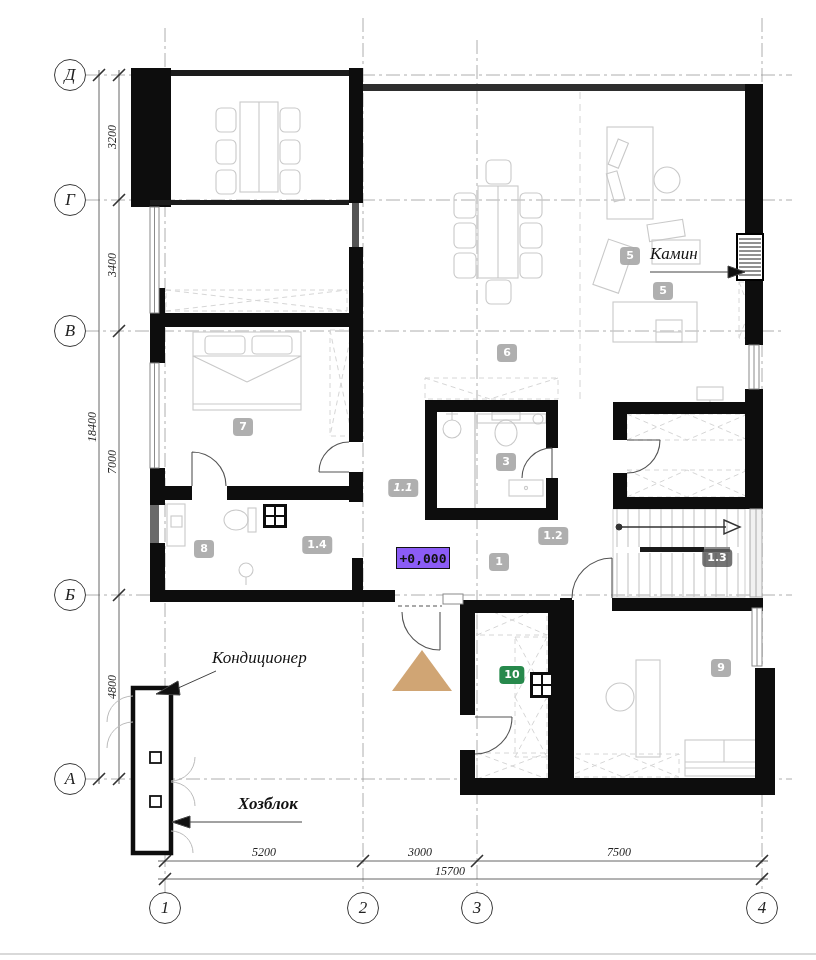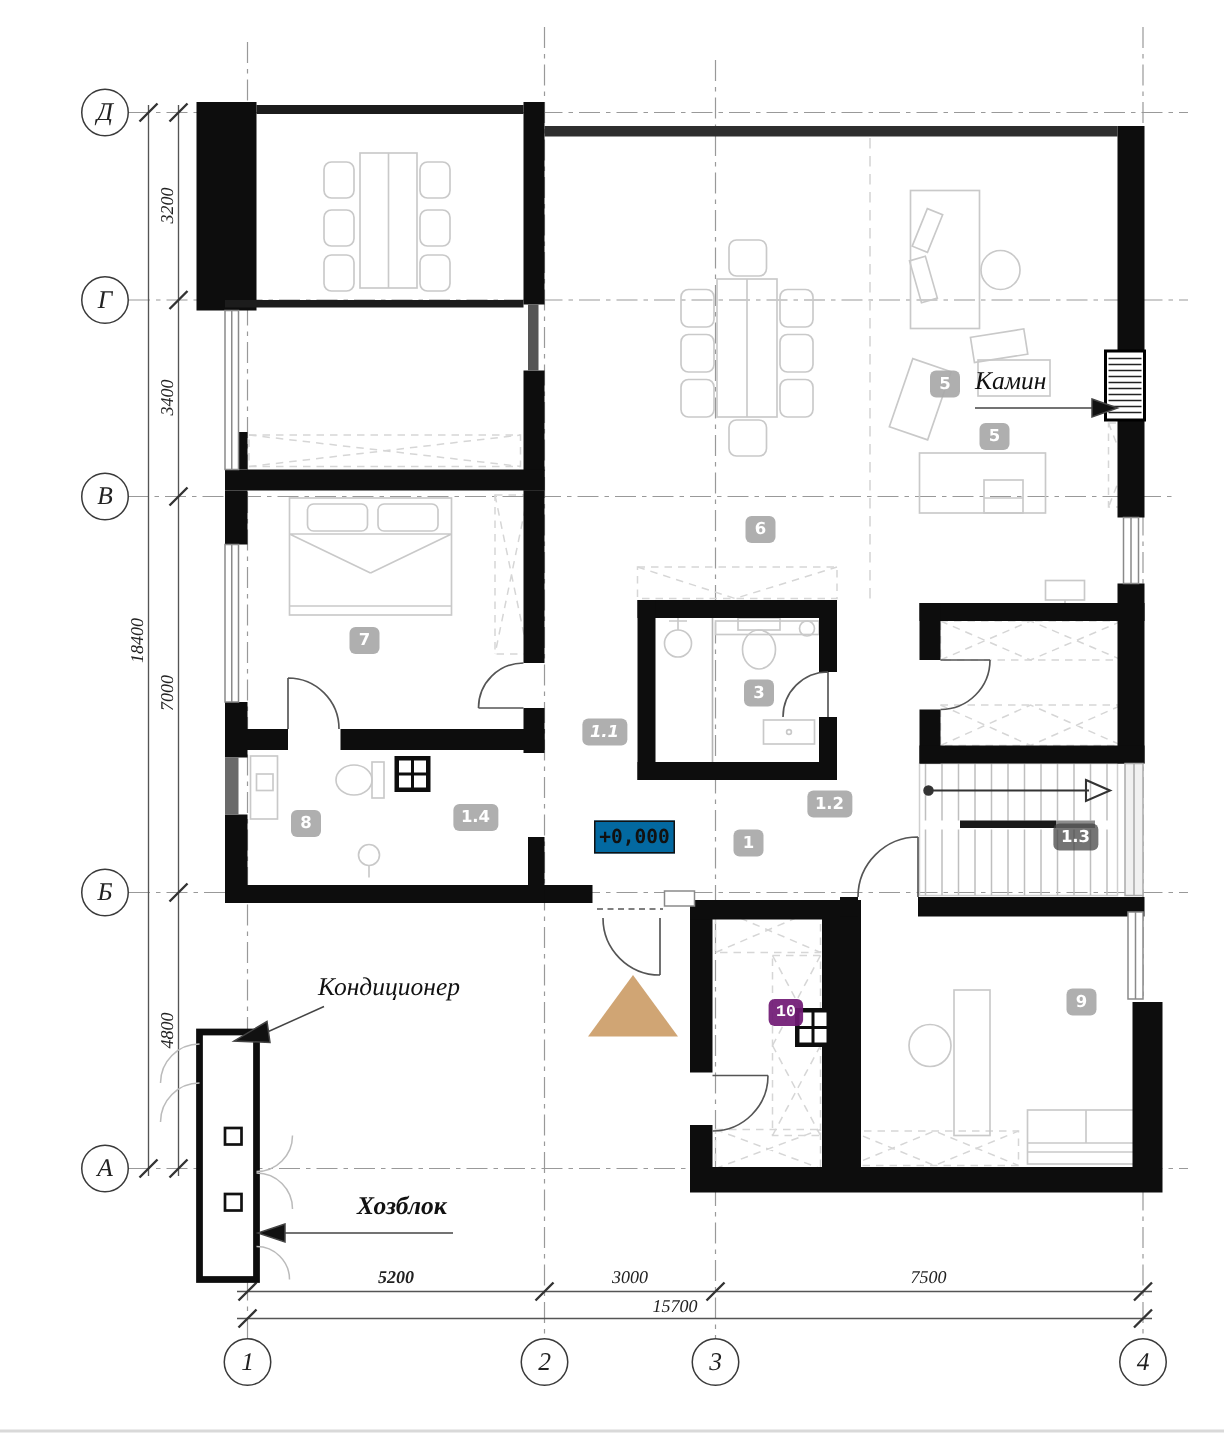--- a/index.html
+++ b/index.html
@@ -10,21 +10,21 @@
       background:#fff;display:flex;align-items:center;justify-content:center;
       font:italic 17px "Liberation Serif",serif;color:#222;box-sizing:border-box;}
   .dim{position:absolute;font:italic 12px "Liberation Serif",serif;color:#222;white-space:nowrap;}
   .dim.vert{transform:translate(-50%,-50%) rotate(-90deg);}
   .dim.horz{transform:translate(-50%,-50%);}
   .badge{position:absolute;transform:translate(-50%,-50%);background:#a9a9a9;color:#fff;
       border-radius:4px;font:bold 11px "DejaVu Sans",sans-serif;padding:3px 5px;min-width:10px;
       text-align:center;line-height:12px;opacity:.92;}
   .badge.light{opacity:.72;}
   .note{position:absolute;font:italic 17px "Liberation Serif",serif;color:#111;white-space:nowrap;}
-  .level-box{position:absolute;left:396px;top:547px;width:52px;height:20px;background:#0369a1;
+  .level-box{position:absolute;left:396px;top:547px;width:52px;height:20px;background:#8b5cf6;
       border:1.6px solid #111;display:flex;align-items:center;justify-content:center;
       font:bold 13px "DejaVu Sans Mono",monospace;color:#111;letter-spacing:0;}
   .bottom-rule{position:absolute;left:0;top:953px;width:816px;height:2px;background:#d9d9d9;}
 </style>
 </head>
 <body>
 
 <div id="plan">
 
 <svg width="816" height="960" viewBox="0 0 816 960">
@@ -274,31 +274,31 @@
     <div class="axis-circle" style="left: 54px; top: 763px;">А</div>
     <div class="axis-circle" style="left: 149px; top: 892px;">1</div>
     <div class="axis-circle" style="left: 347px; top: 892px;">2</div>
     <div class="axis-circle" style="left: 461px; top: 892px;">3</div>
     <div class="axis-circle" style="left: 746px; top: 892px;">4</div>
     <div class="dim vert" style="left: 112px; top: 137px;">3200</div>
     <div class="dim vert" style="left: 112px; top: 265px;">3400</div>
     <div class="dim vert" style="left: 112px; top: 462px;">7000</div>
     <div class="dim vert" style="left: 112px; top: 687px;">4800</div>
     <div class="dim vert" style="left: 92px; top: 427px;">18400</div>
-    <div class="dim horz" style="left: 264px; top: 852px; font-weight: bold;">5200</div>
+    <div class="dim horz" style="left: 264px; top: 852px;">5200</div>
     <div class="dim horz" style="left: 420px; top: 852px;">3000</div>
     <div class="dim horz" style="left: 619px; top: 852px;">7500</div>
     <div class="dim horz" style="left: 450px; top: 871px; font-family: Liberation Serif, serif;">15700</div>
     <div class="badge" style="left: 630px; top: 256px; background: rgb(169, 169, 169);">5</div>
     <div class="badge" style="left: 663px; top: 291px; background: rgb(169, 169, 169);">5</div>
     <div class="badge" style="left: 507px; top: 353px; background: rgb(169, 169, 169);">6</div>
     <div class="badge" style="left: 243px; top: 427px; background: rgb(169, 169, 169);">7</div>
     <div class="badge" style="left: 204px; top: 549px; background: rgb(169, 169, 169);">8</div>
     <div class="badge" style="left: 506px; top: 462px; background: rgb(169, 169, 169);">3</div>
     <div class="badge" style="left: 403px; top: 488px; background: rgb(169, 169, 169); font-style: italic;">1.1</div>
     <div class="badge" style="left: 553px; top: 488px; background: rgb(169, 169, 169); margin-top: 48px;">1.2</div>
     <div class="badge" style="left: 499px; top: 562px; background: rgb(169, 169, 169);">1</div>
     <div class="badge light" style="left: 717px; top: 536px; background: #404040; margin-top: 22px;">1.3</div>
     <div class="badge" style="left: 317px; top: 545px; background: rgb(169, 169, 169);">1.4</div>
-    <div class="badge" style="left: 524px; top: 675px; background: #701a75; font-family: Liberation Mono, monospace;">10</div>
+    <div class="badge" style="left: 512px; top: 675px; background: #15803d;">10</div>
     <div class="badge" style="left: 721px; top: 668px; background: rgb(169, 169, 169);">9</div>
 
 </div>
 
 </body></html>

